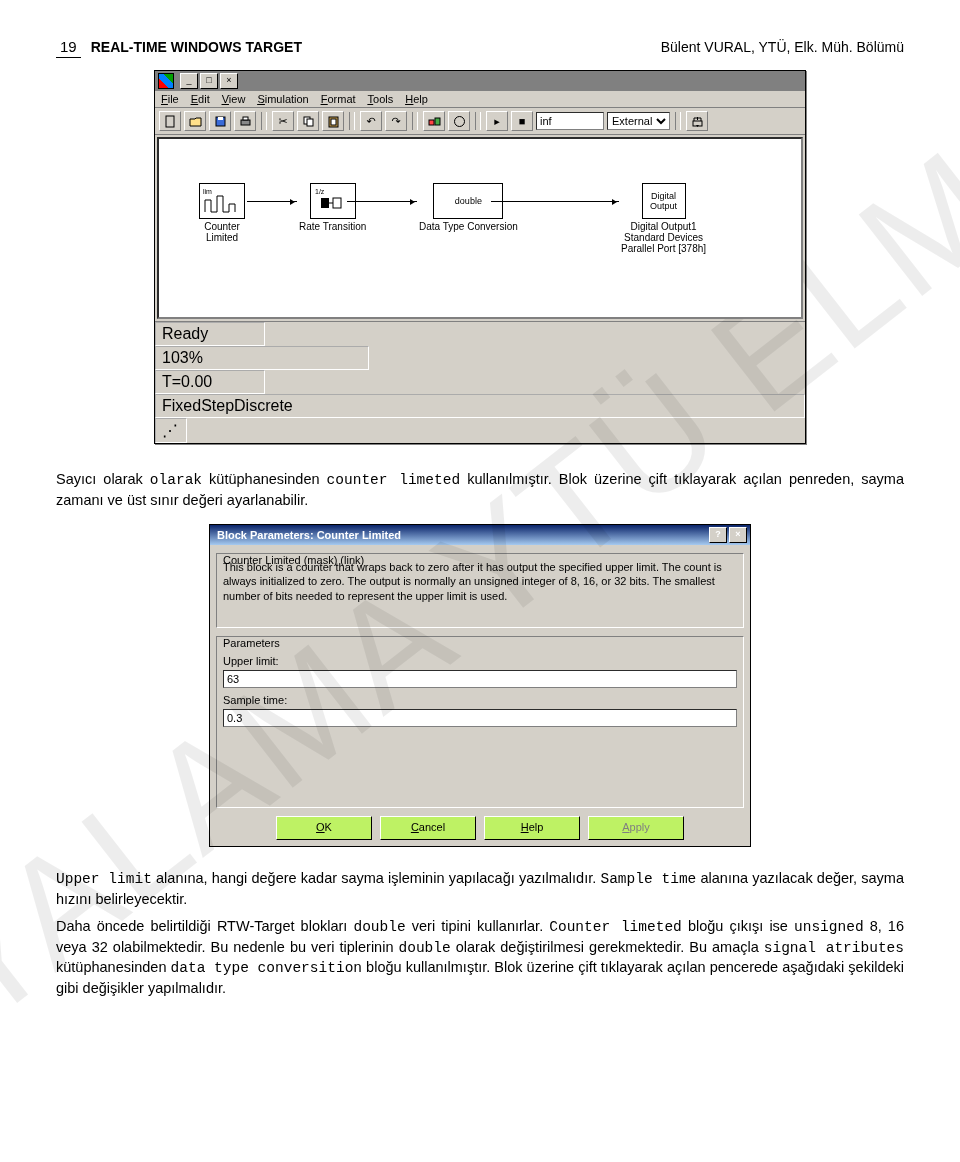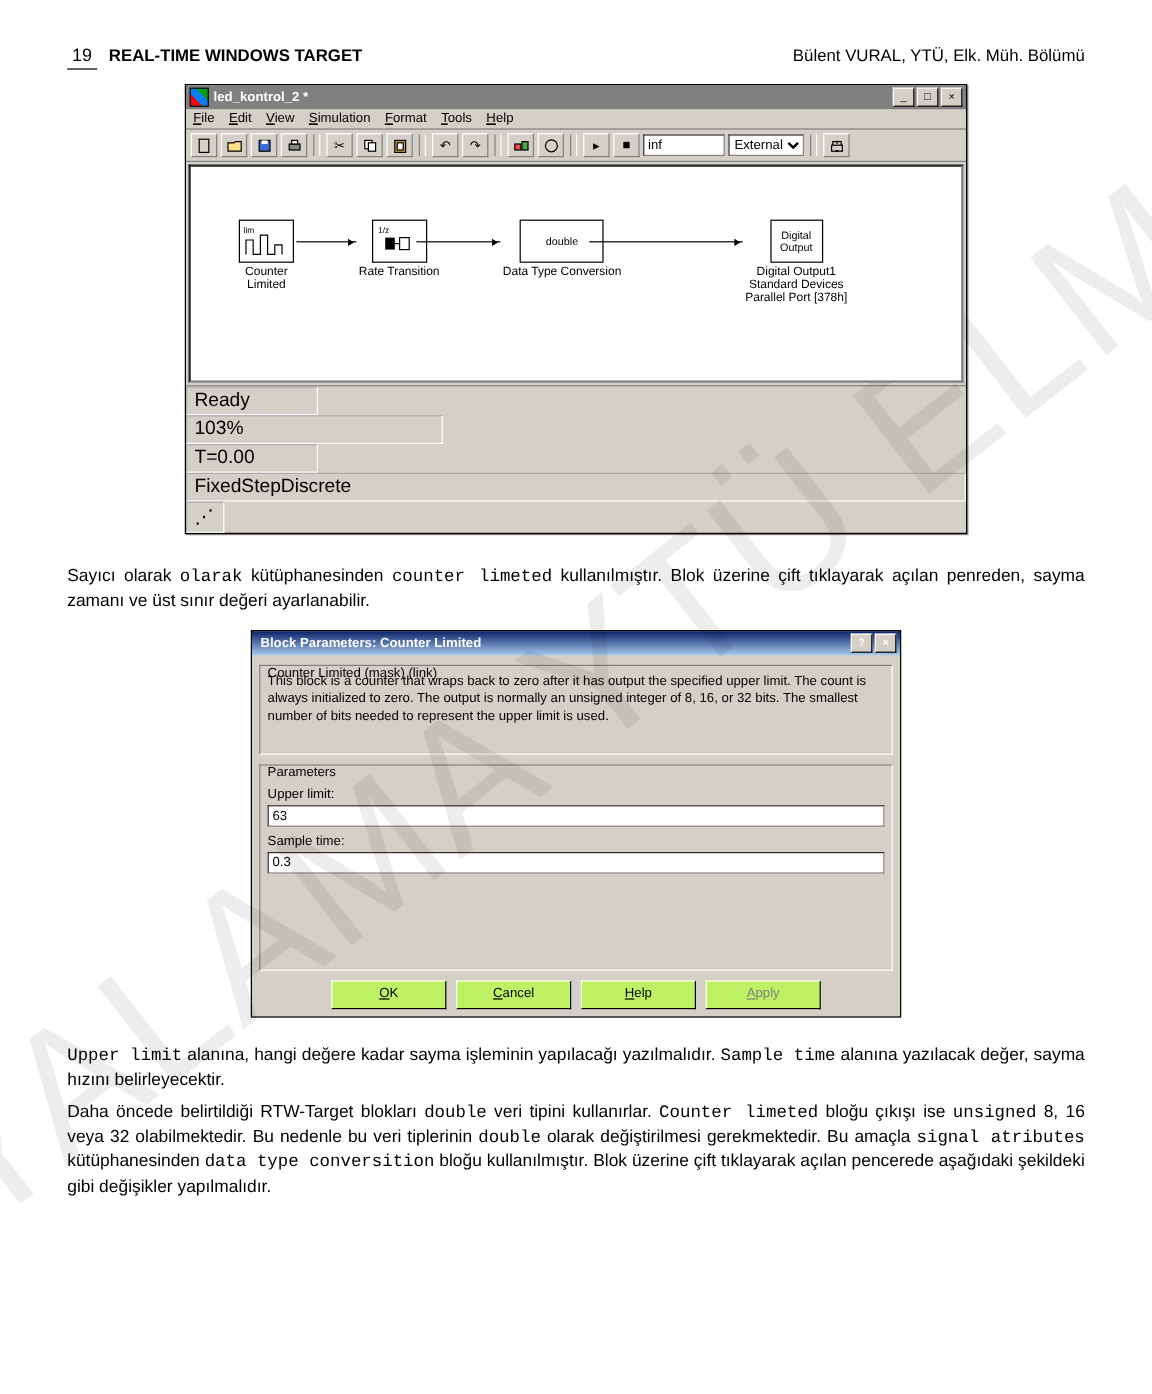--- a/index.html
+++ b/index.html
@@ -245,21 +245,20 @@
 <div class="page-header">
   <span class="num">19</span>
   <span class="title1">REAL-TIME WINDOWS TARGET</span>
   <span class="spacer"></span>
   <span class="title2">Bülent VURAL, YTÜ, Elk. Müh. Bölümü</span>
 </div>
 
 <div class="sim-win">
   <div class="titlebar">
     <div class="winicon"></div>
-    <div class="wintitle">led_kontrol_2 *</div>
     <div class="tb-btn">_</div>
     <div class="tb-btn">□</div>
     <div class="tb-btn">×</div>
   </div>
   <div class="menubar">
     <span><u>F</u>ile</span>
     <span><u>E</u>dit</span>
     <span><u>V</u>iew</span>
     <span><u>S</u>imulation</span>
     <span><u>F</u>ormat</span>

